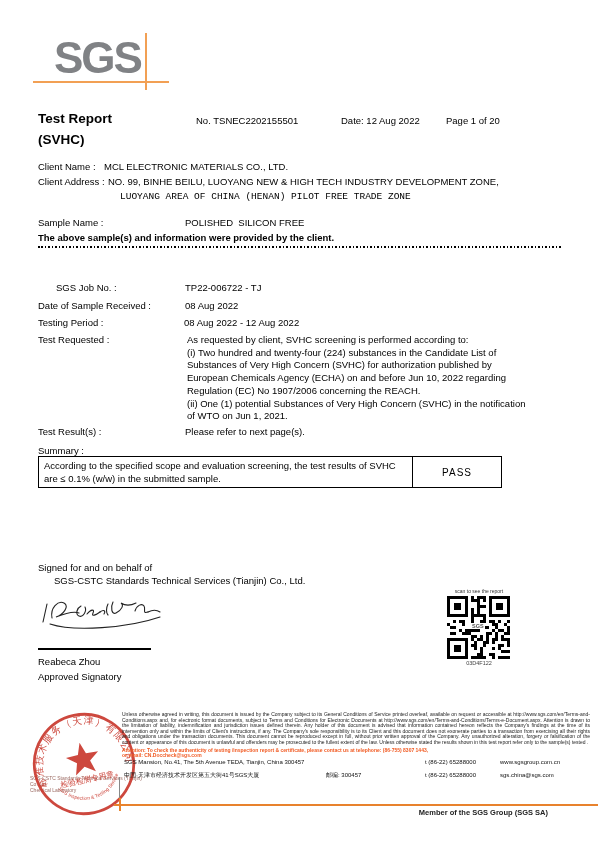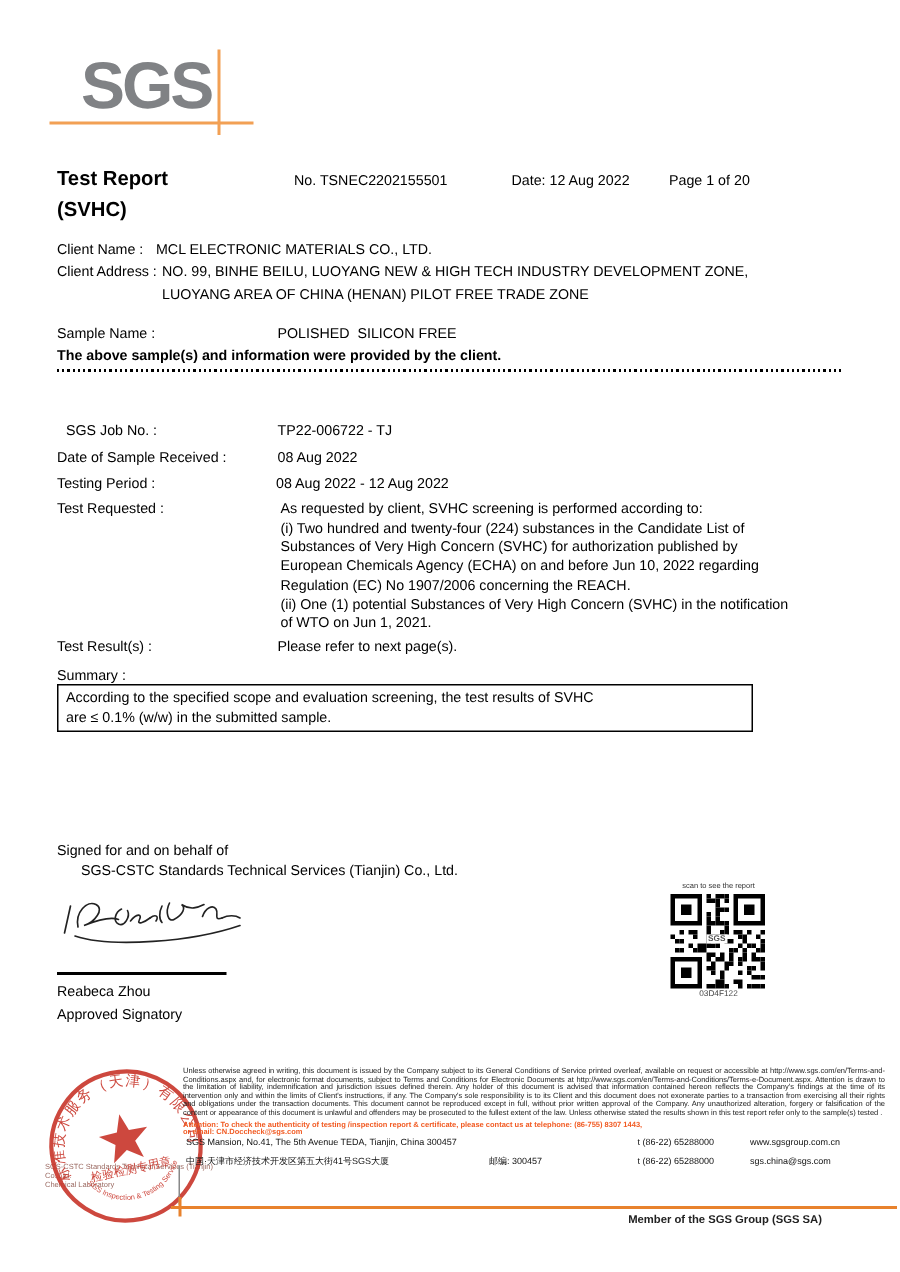--- a/index.html
+++ b/index.html
@@ -70,28 +70,28 @@
   <div class="abs title">Test Report</div>
   <div class="abs subtitle">(SVHC)</div>
   <div class="abs hmeta" style="left:196px;">No. TSNEC2202155501</div>
   <div class="abs hmeta" style="left:341px;">Date: 12 Aug 2022</div>
   <div class="abs hmeta" style="left:446px;">Page 1 of 20</div>
 
   <div class="abs t9" style="left:38px; top:160px;">Client Name :</div>
   <div class="abs t9" style="left:104px; top:160px;">MCL ELECTRONIC MATERIALS CO., LTD.</div>
   <div class="abs t9" style="left:38px; top:175px;">Client Address :</div>
   <div class="abs t9" style="left:108px; top:175px;">NO. 99, BINHE BEILU, LUOYANG NEW &amp; HIGH TECH INDUSTRY DEVELOPMENT ZONE,</div>
-  <div class="abs t9" style="left:108px; top:190px;">LUOYANG AREA OF CHINA (HENAN) PILOT FREE TRADE ZONE</div>
+  <div class="abs t9" style="left:120px; top:190px;font-family:Liberation Mono, monospace;">LUOYANG AREA OF CHINA (HENAN) PILOT FREE TRADE ZONE</div>
 
   <div class="abs t9" style="left:38px; top:216px;">Sample Name :</div>
   <div class="abs t9" style="left:185px; top:216px; white-space:pre;">POLISHED  SILICON FREE</div>
   <div class="abs t9" style="left:38px; top:231px;font-weight:bold;">The above sample(s) and information were provided by the client.</div>
   <div class="abs dotted"></div>
 
-  <div class="abs t9" style="left:44px; top:281px;text-align:center;">SGS Job No. :</div>
+  <div class="abs t9" style="left:56px; top:281px;text-align:center;">SGS Job No. :</div>
   <div class="abs t9" style="left:185px; top:281px;">TP22-006722 - TJ</div>
 
   <div class="abs t9" style="left:38px; top:299px;">Date of Sample Received :</div>
   <div class="abs t9" style="left:185px; top:299px;">08 Aug 2022</div>
 
   <div class="abs t9" style="left:38px; top:316px;">Testing Period :</div>
   <div class="abs t9" style="left:184px; top:316px;">08 Aug 2022 - 12 Aug 2022</div>
 
   <div class="abs t9" style="left:38px; top:333px;">Test Requested :</div>
   <div class="abs t9 multiline" style="left:187px; top:334px; width:385px; line-height:12.7px;">As requested by client, SVHC screening is performed according to:
@@ -101,20 +101,21 @@
 Regulation (EC) No 1907/2006 concerning the REACH.
 (ii) One (1) potential Substances of Very High Concern (SVHC) in the notification
 of WTO on Jun 1, 2021.</div>
 
   <div class="abs t9" style="left:38px; top:425px;">Test Result(s) :</div>
   <div class="abs t9" style="left:185px; top:425px;">Please refer to next page(s).</div>
 
   <div class="abs t9" style="left:38px; top:444px;">Summary :</div>
   <div class="abs sum-table">
     <div class="sum-cell-text">According to the specified scope and evaluation screening, the test results of SVHC are ≤ 0.1% (w/w) in the submitted sample.</div>
+    <div class="sum-cell-result">PASS</div>
   </div>
 
   <div class="abs t9" style="left:38px; top:561px;">Signed for and on behalf of</div>
   <div class="abs t9" style="left:38px; top:574px;margin-left:16px;">SGS-CSTC Standards Technical Services (Tianjin) Co., Ltd.</div>
 
   <svg class="abs sig-svg" width="132" height="52" viewBox="0 0 132 52">
     <g stroke="#222" stroke-width="1.1" fill="none" stroke-linecap="round">
       <path d="M7,32 L11,14"></path>
       <path d="M16,28 C14,18 22,10 28,13 C34,16 27,25 20,27 C30,23 38,21 43,23"></path>
       <path d="M45,16 C41,18 39,24 43,26 C47,28 51,21 49,17"></path>

